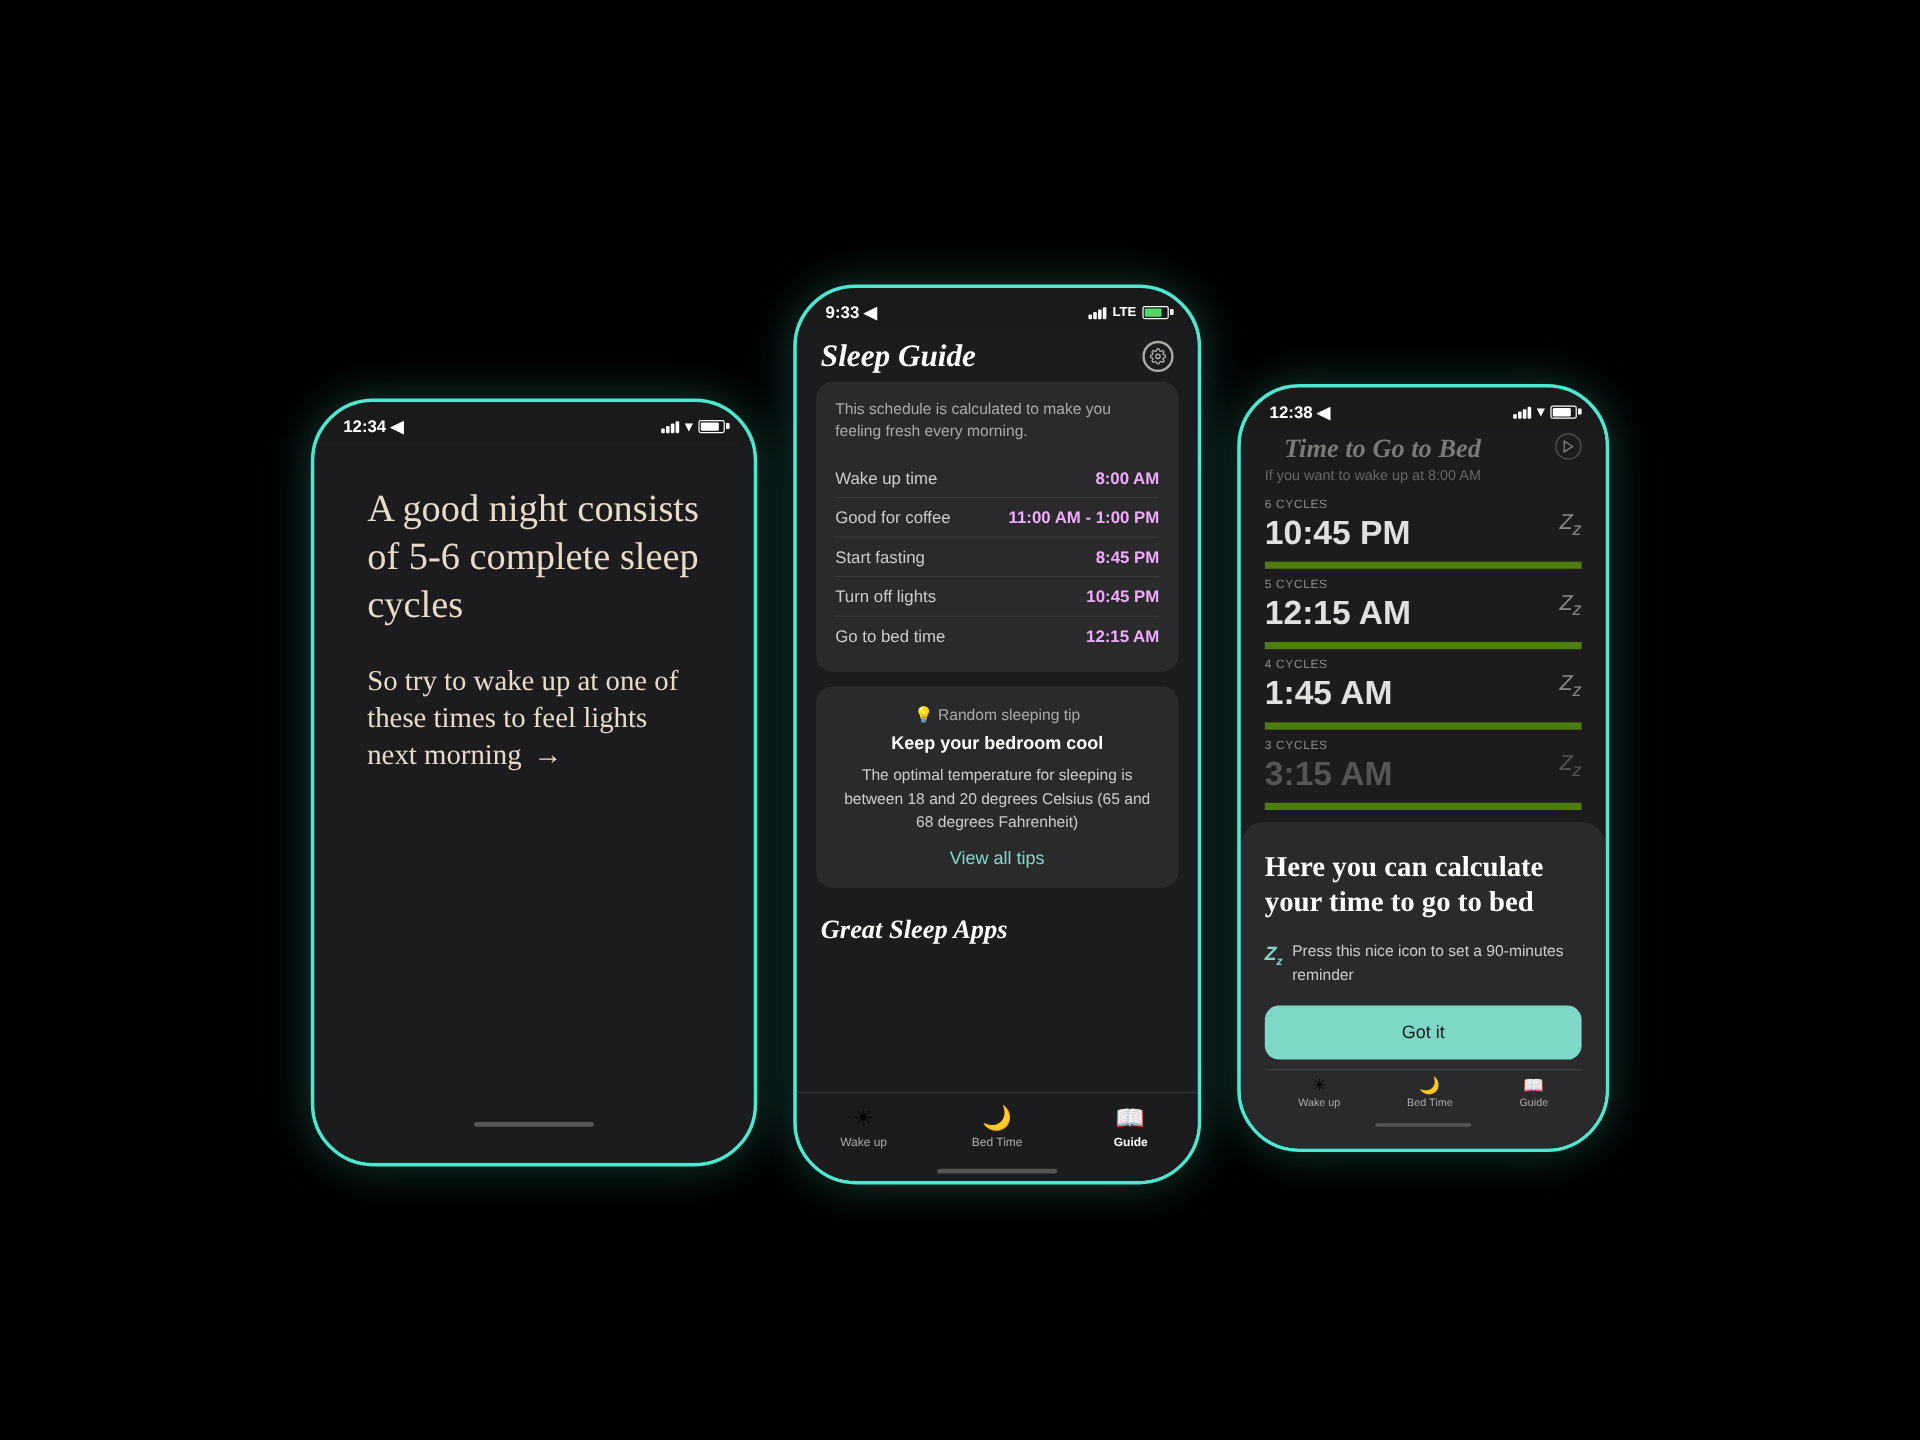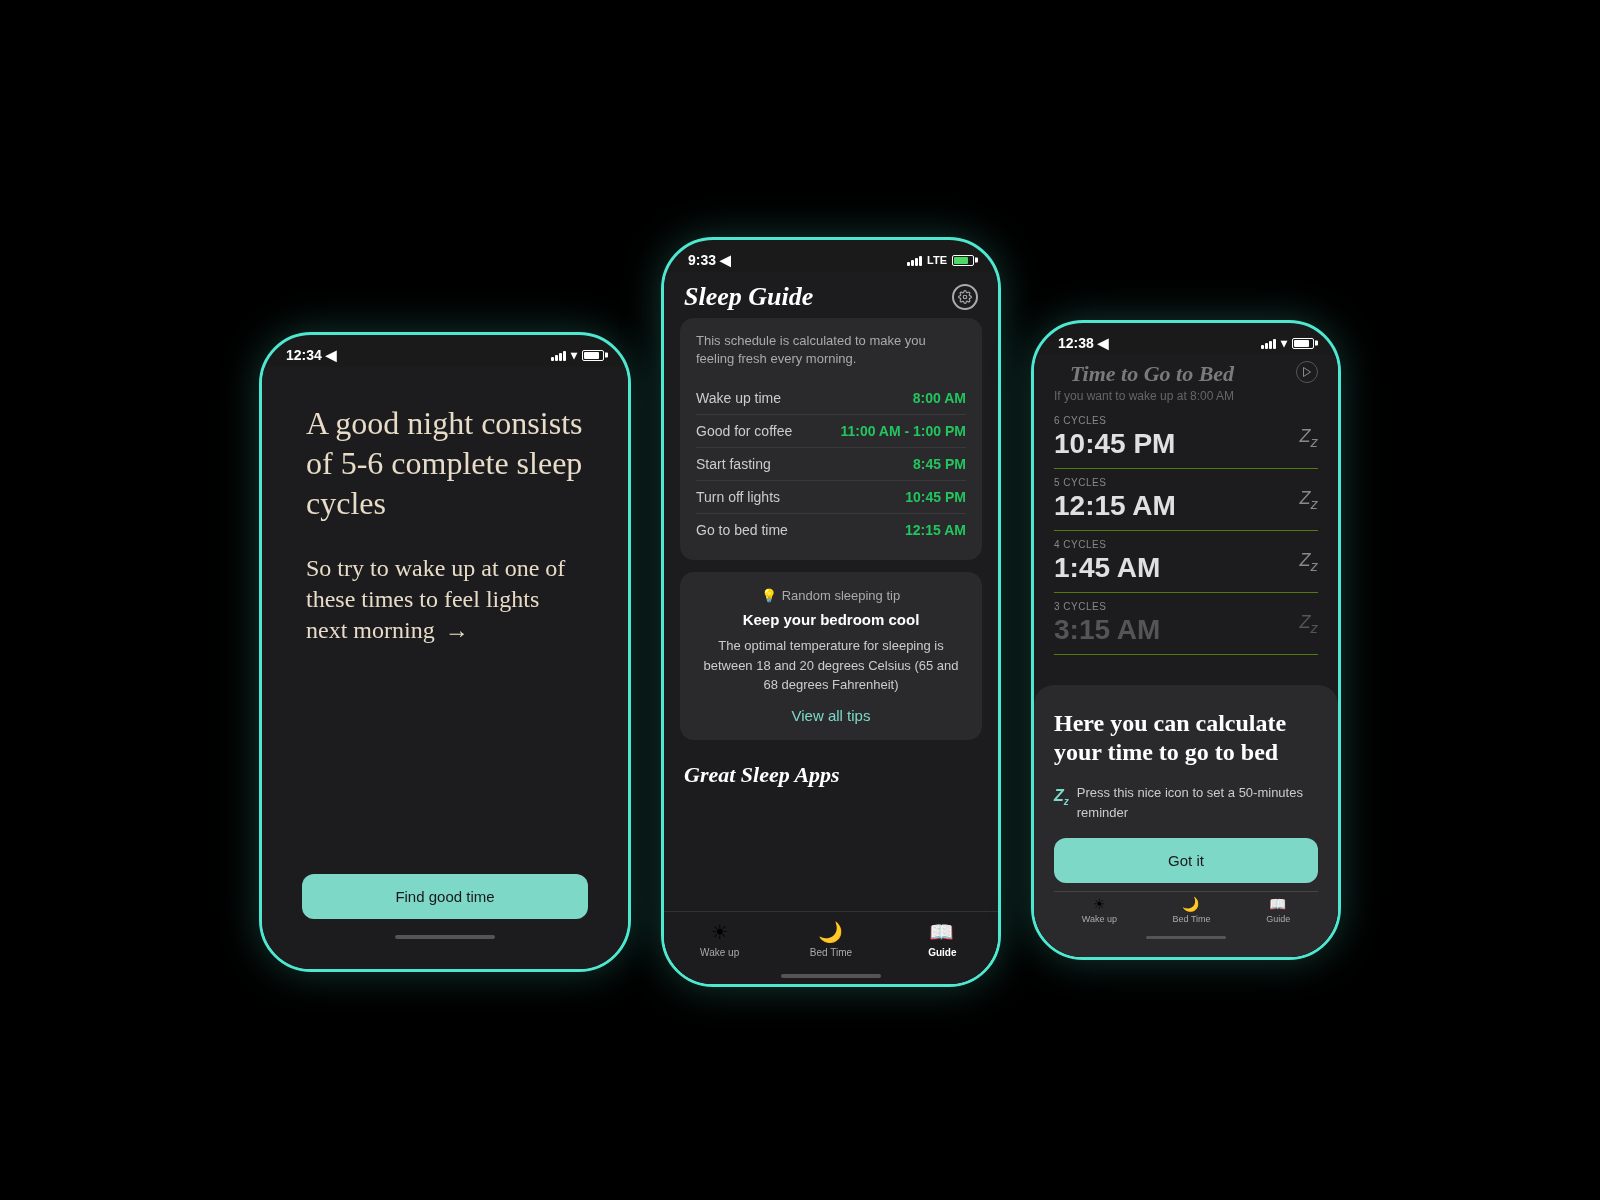--- a/index.html
+++ b/index.html
@@ -223,21 +223,21 @@
     .schedule-row:last-child {
       border-bottom: none;
     }
 
     .schedule-label {
       color: #ccc;
       font-size: 14px;
     }
 
     .schedule-value {
-      color: #22c55e;
+      color: #f0abfc;
       font-size: 14px;
       font-weight: 600;
     }
 
     .tip-card {
       margin: 0 16px 12px;
       background: #2a2a2d;
       border-radius: 14px;
       padding: 16px;
       text-align: center;
@@ -338,21 +338,21 @@
     }
 
     .cycles-list {
       flex: 1;
       overflow: hidden;
       padding: 0 20px;
     }
 
     .cycle-item {
       padding: 8px 0;
-      border-bottom: 1px solid #4d7c0f;
+      border-bottom: 6px solid #4d7c0f;
       display: flex;
       justify-content: space-between;
       align-items: center;
     }
 
     .cycle-label {
       font-size: 10px;
       color: #888;
       text-transform: uppercase;
       letter-spacing: 0.5px;
@@ -494,21 +494,20 @@
 
     <div class="screen">
       <div style="padding: 16px 20px; flex:1;">
         <div class="left-headline">A good night consists of 5-6 complete sleep cycles</div>
         <div class="left-subtext">
           <span>So try to wake up at one of these times to feel lights next morning</span>
           <span class="arrow-right">→</span>
         </div>
       </div>
       <div style="padding: 0 16px;">
-        <button class="btn-find-time">Find good time</button>
         <div class="home-indicator"></div>
       </div>
     </div>
   </div>
 
   <div class="phone phone-center">
     <div class="status-bar">
       <span class="status-time">9:33 ◀</span>
       <div class="status-icons">
         <div class="signal-bars">
@@ -648,21 +647,21 @@
             <div class="cycle-time faded">3:15 AM</div>
           </div>
           <span class="zzz-icon" style="color:#555;">Z<sub>z</sub></span>
         </div>
       </div>
 
       <div class="overlay-card">
         <div class="overlay-title">Here you can calculate your time to go to bed</div>
         <div class="overlay-desc">
           <span class="overlay-icon" style="color:#7dd8c8;font-size:16px;font-style:italic;font-weight:700;">Z<sub style="font-size:10px;">z</sub></span>
-          <span>Press this nice icon to set a 50-minutes reminder</span>
+          <span>Press this nice icon to set a 90-minutes reminder</span>
         </div>
         <button class="btn-got-it">Got it</button>
         <div class="right-tab-bar">
           <div class="right-tab-item">
             <span style="font-size:14px;">☀</span>
             <span class="right-tab-label">Wake up</span>
           </div>
           <div class="right-tab-item">
             <span style="font-size:14px;">🌙</span>
             <span class="right-tab-label">Bed Time</span>

